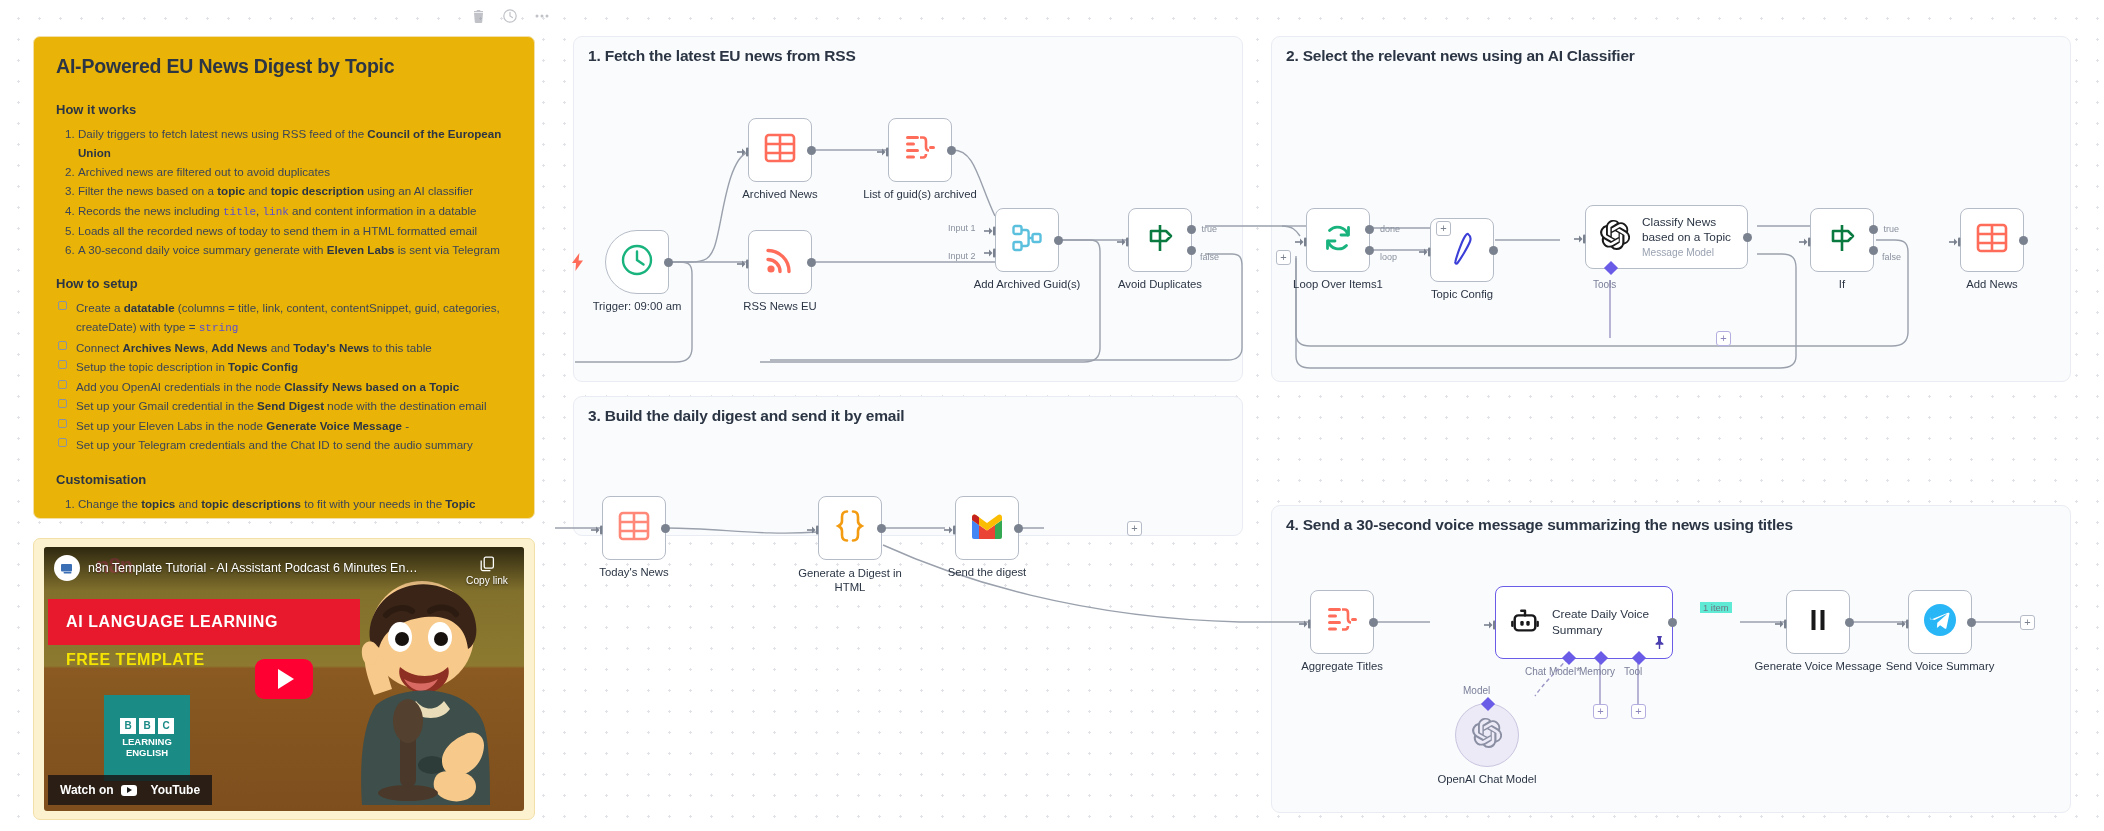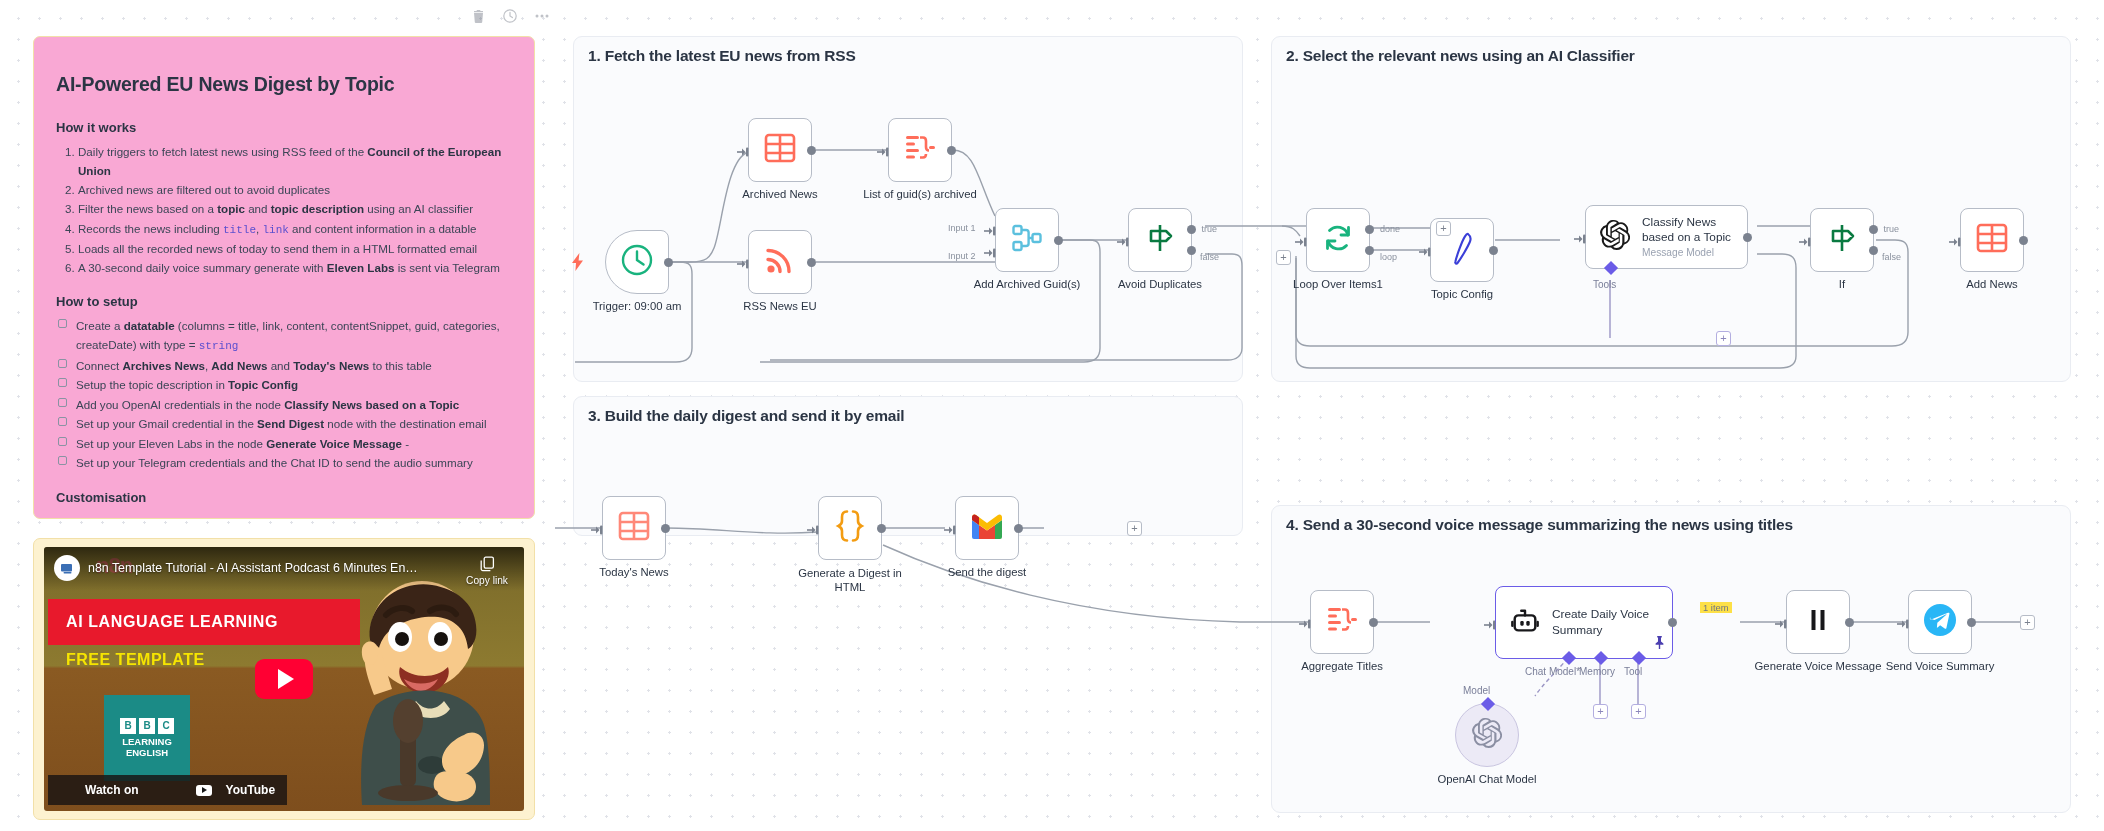--- a/index.html
+++ b/index.html
@@ -17,22 +17,22 @@
   .canvas { position:absolute; inset:0; }
 
   
   .toolbar { position:absolute; left:470px; top:8px; display:flex; align-items:center; gap:16px; }
   .tb-ico { width:16px; height:16px; opacity:.38; display:flex; align-items:center; justify-content:center; cursor:pointer; }
   .tb-ico svg { display:block; }
 
   
   .sticky {
     position:absolute; left:33px; top:36px; width:502px; height:483px;
-    background:#f9a8d4; border:1px solid #f2e0a8; border-radius:7px;
-    padding:36px 22px 10px 22px; overflow:hidden;
+    background:#eab308; border:1px solid #f2e0a8; border-radius:7px;
+    padding:18px 22px 10px 22px; overflow:hidden;
   }
   .sticky h1 { font-size:19.5px; font-weight:bold; color:#2b3544; margin-bottom:24px; letter-spacing:-.2px; }
   .sticky h2 { font-size:13px; font-weight:bold; color:#2b3544; margin:0 0 7px 0; }
   .sticky .block { margin-bottom:17px; }
   .sticky ol { margin:0; padding-left:22px; }
   .sticky ol li { font-size:11.6px; line-height:1.65; color:#3b4556; }
   .sticky .chk-list { list-style:none; padding-left:2px; }
   .sticky .chk-list li { font-size:11.6px; line-height:1.68; color:#3b4556; position:relative; padding-left:18px; }
   .sticky .chk-list li .box {
     position:absolute; left:0; top:3px; width:9px; height:9px;
@@ -62,21 +62,21 @@
   .yt-free { position:absolute; left:22px; top:104px; color:#f6e500; font-weight:bold; font-size:16px; z-index:4; letter-spacing:.5px; }
   .bbc { position:absolute; left:60px; top:148px; width:86px; height:86px; background:#1b8b86; z-index:4;
     display:flex; flex-direction:column; align-items:center; justify-content:center; gap:3px; }
   .bbc .row { display:flex; gap:3px; }
   .bbc .row b { background:#fff; color:#1b8b86; font-size:10px; width:16px; height:16px; display:flex; align-items:center; justify-content:center; }
   .bbc .ttl { color:#fff; font-size:9.5px; font-weight:bold; text-align:center; line-height:1.15; }
   .person { position:absolute; right:10px; top:28px; width:210px; height:230px; z-index:3; }
   .play { position:absolute; left:50%; top:50%; transform:translate(-50%,-50%); width:58px; height:40px; border-radius:9px; background:#ff0033; z-index:7; display:flex; align-items:center; justify-content:center; }
   .play i { display:block; width:0; height:0; border-left:16px solid #fff; border-top:10px solid transparent; border-bottom:10px solid transparent; margin-left:4px; }
   .watch { position:absolute; left:4px; bottom:6px; height:30px; background:rgba(24,20,18,.82); display:flex; align-items:center; gap:7px; padding:0 12px; z-index:7; }
-  .watch span { color:#fff; font-size:12px; font-weight:bold;margin-left:25px; }
+  .watch span { color:#fff; font-size:12px; font-weight:bold; }
   .watch .ytlogo { display:flex; align-items:center; gap:14px; }
   .watch .ytlogo .bx { width:16px; height:11px; background:#fff; border-radius:3px; display:flex; align-items:center; justify-content:center; }
   .watch .ytlogo .bx i { width:0;height:0;border-left:5px solid #181818;border-top:3px solid transparent;border-bottom:3px solid transparent; margin-left:1px;}
   .watch .ytlogo b { color:#fff; font-size:12px; font-weight:bold; }
 
   
   .panel { position:absolute; background:#fafbfd; border:1px solid #e9ecf2; border-radius:9px; }
   .panel > .ptitle { position:absolute; left:14px; top:10px; font-size:15.5px; font-weight:bold; color:#2b3544; white-space:nowrap; letter-spacing:-.2px; }
   #panel1 { left:573px; top:36px; width:670px; height:346px; }
   #panel2 { left:1271px; top:36px; width:800px; height:346px; }
@@ -113,21 +113,21 @@
   .dia { position:absolute; width:10px; height:10px; background:#6b5ce7; transform:rotate(45deg); bottom:-5px; z-index:22; }
   .dlabel { position:absolute; font-size:10px; color:#7a7f99; white-space:nowrap; z-index:23; }
 
   .plusbox { position:absolute; width:15px; height:15px; border:1px solid #b6bcc7; border-radius:3px; background:#fff;
     display:flex; align-items:center; justify-content:center; font-size:11px; color:#7b828f; line-height:1; z-index:23; }
   .plusbox.v { border-color:#b3aee0; color:#8b86bb; }
 
   .bolt { position:absolute; z-index:21; }
   .pin { position:absolute; right:7px; bottom:5px; z-index:23; }
 
-  .edgeLabel { position:absolute; font-size:9.4px; color:#6f7683; background:#fde047; padding:0 3px; z-index:23; white-space:nowrap; }
+  .edgeLabel { position:absolute; font-size:9.4px; color:#6f7683; background:#5eead4; padding:0 3px; z-index:23; white-space:nowrap; }
 
   svg.wires { position:absolute; inset:0; width:2104px; height:831px; z-index:10; pointer-events:none; }
   svg.wires path { fill:none; stroke:#9aa1ac; stroke-width:1.4px; }
   svg.wires path.dash { stroke:#9a95c4; stroke-dasharray:4 3; }
   svg.wires path.vio { stroke:#9a95c4; }
 </style>
 </head>
 <body>
 
 <div class="canvas">

